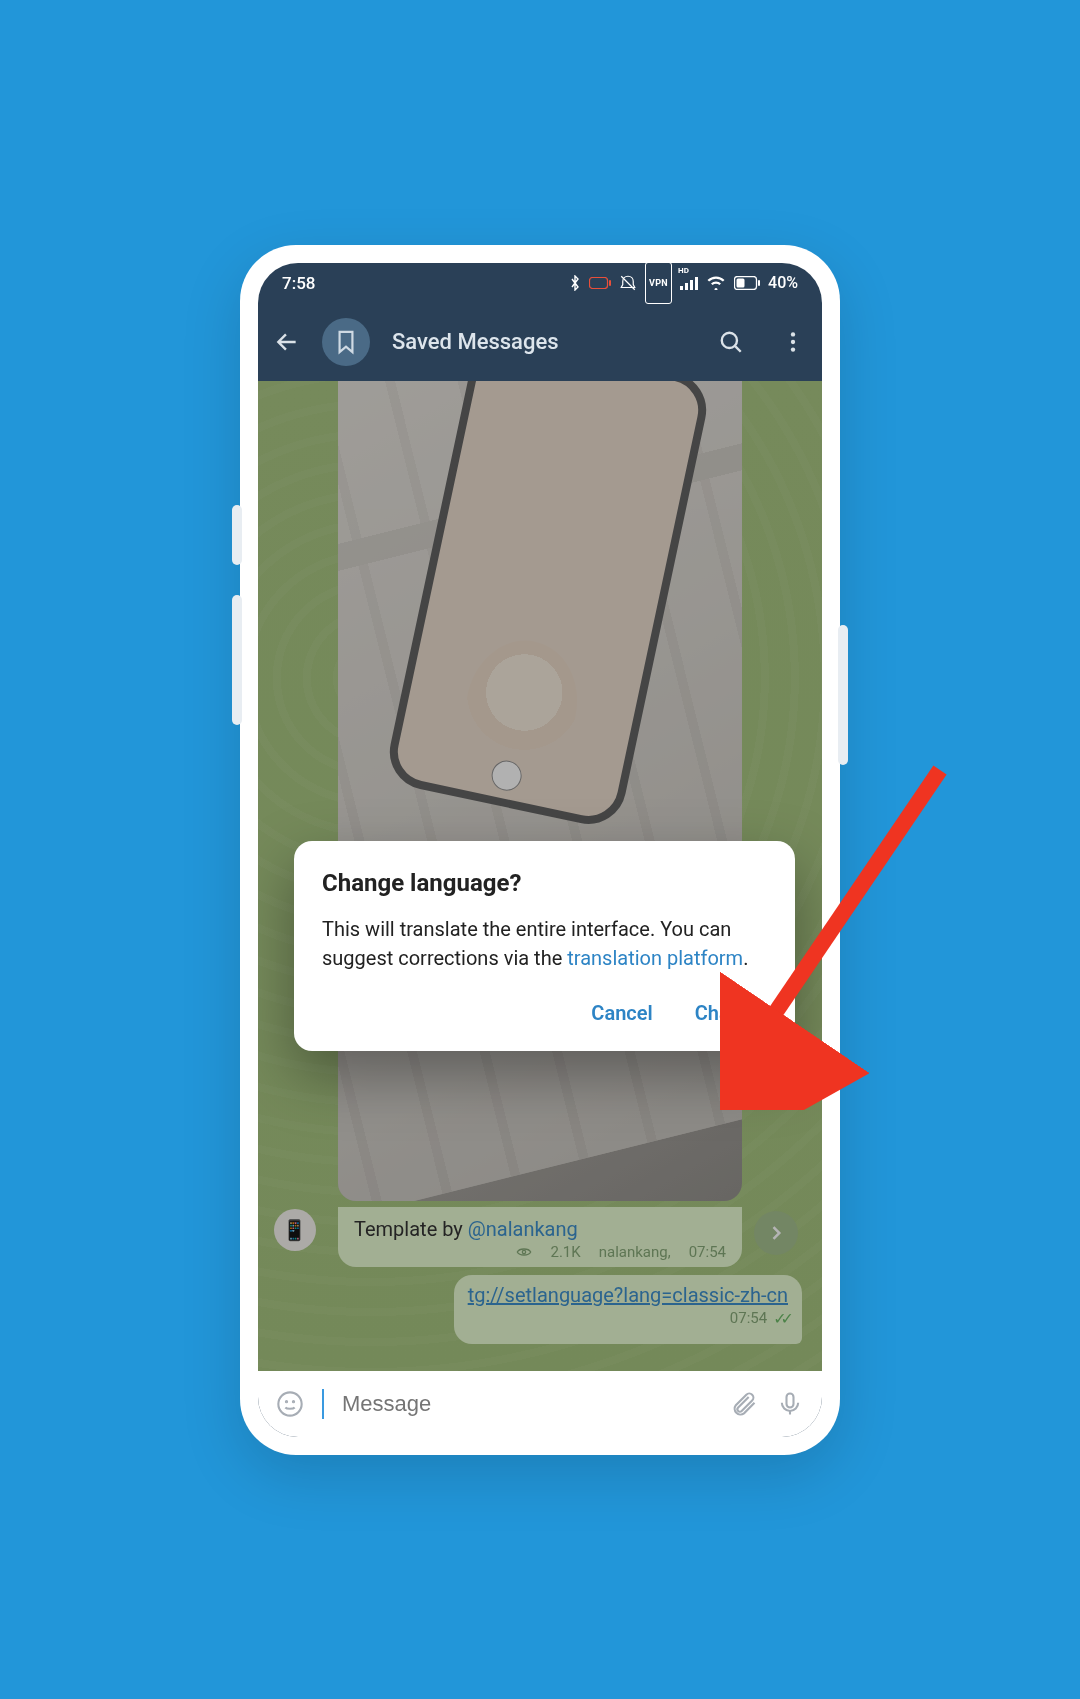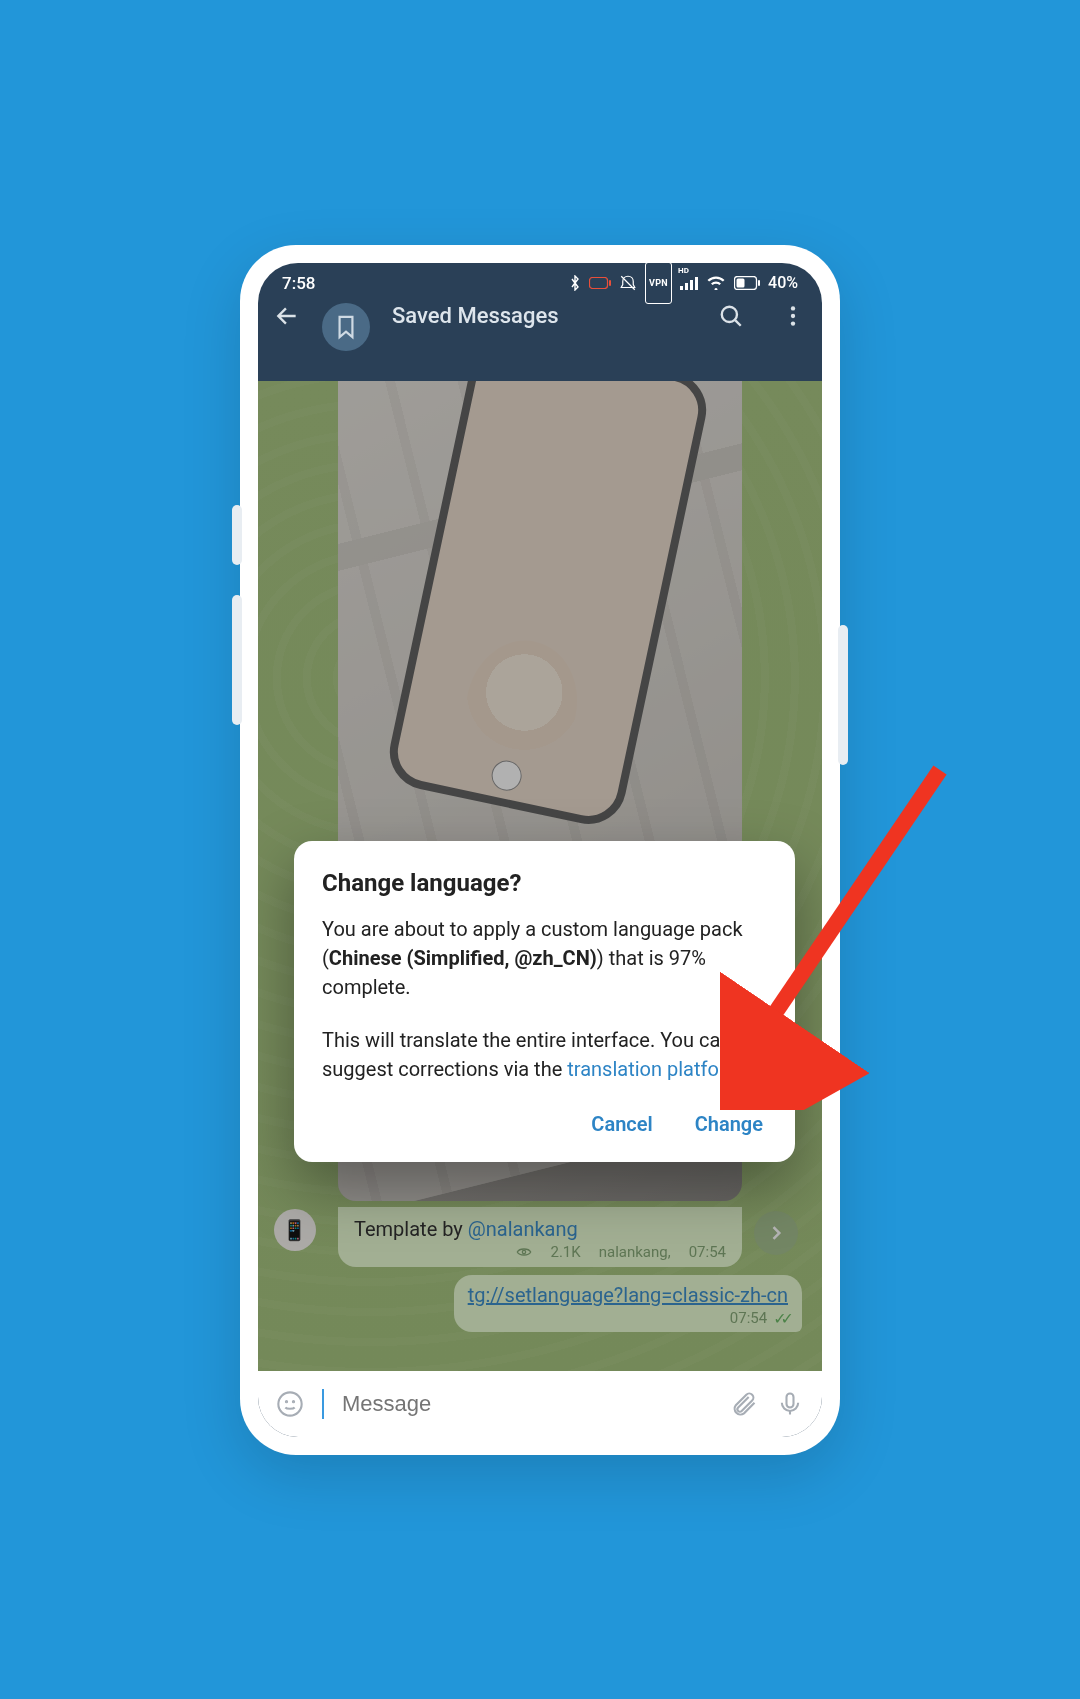--- a/index.html
+++ b/index.html
@@ -51,21 +51,21 @@
     font-size: 17px;
     font-weight: 500;
   }
   .status-right { display: flex; gap: 8px; align-items: center; font-size: 14px; }
   .status-right .pct { font-size: 16px; font-weight: 500; }
   .status-right svg { display: block; }
   .vpn-badge { border: 1.3px solid #fff; border-radius: 3px; padding: 14px 3px; font-size: 9px; font-weight: 700; letter-spacing: .3px; line-height: 12px; }
   .app-bar {
     height: 78px;
     display: flex;
-    align-items: flex-start;
+    align-items: center;
     padding: 0 16px;
     gap: 22px;
     color: #fff;
   }
   .back-icon, .search-icon, .menu-icon { width: 26px; height: 26px; color: #dbe2e8; }
   .avatar {
     width: 48px; height: 48px; border-radius: 50%;
     background: #4a6a86;
     display: flex; align-items: center; justify-content: center;
     color: #cfdae4;
@@ -151,21 +151,21 @@
     background: #9cb884;
     display: flex; align-items: center; justify-content: center;
     color: #fff;
   }
 
   .link-bubble {
     position: absolute;
     right: 20px; top: 894px;
     background: #e4f7cd;
     border-radius: 18px 18px 6px 18px;
-    padding: 8px 14px 4px;
+    padding: 8px 14px 16px;
     font-size: 20px;
   }
   .link-bubble a { color: #2d84c5; text-decoration: underline; }
   .link-meta { font-size: 15px; color: #7ca06c; text-align: right; display:flex; justify-content:flex-end; gap:4px; align-items:center; margin-top:2px;}
   .checks { color:#5fb359; font-size: 16px; letter-spacing: -6px; margin-left:2px;}
 
   .composer {
     height: 66px;
     background: #fff;
     display: flex;
@@ -319,23 +319,20 @@
           <span>07:54</span>
           <span class="checks">✓✓</span>
         </div>
       </div>
 
       <div class="content-dim"></div>
 
       <div class="dialog">
         <h2>Change language?</h2>
         <p>
-          <span>You are about to apply a custom language pack (</span><span class="lang-name">Chinese (Simplified, @zh_CN)</span><span>) that is 97% complete.</span>
-        </p>
-        <p>
           <span>This will translate the entire interface. You can suggest corrections via the </span><span class="tlink">translation platform</span><span>.</span>
         </p>
         <div class="dialog-buttons">
           <span>Cancel</span>
           <span>Change</span>
         </div>
       </div>
     </div>
 
     <div class="composer">

